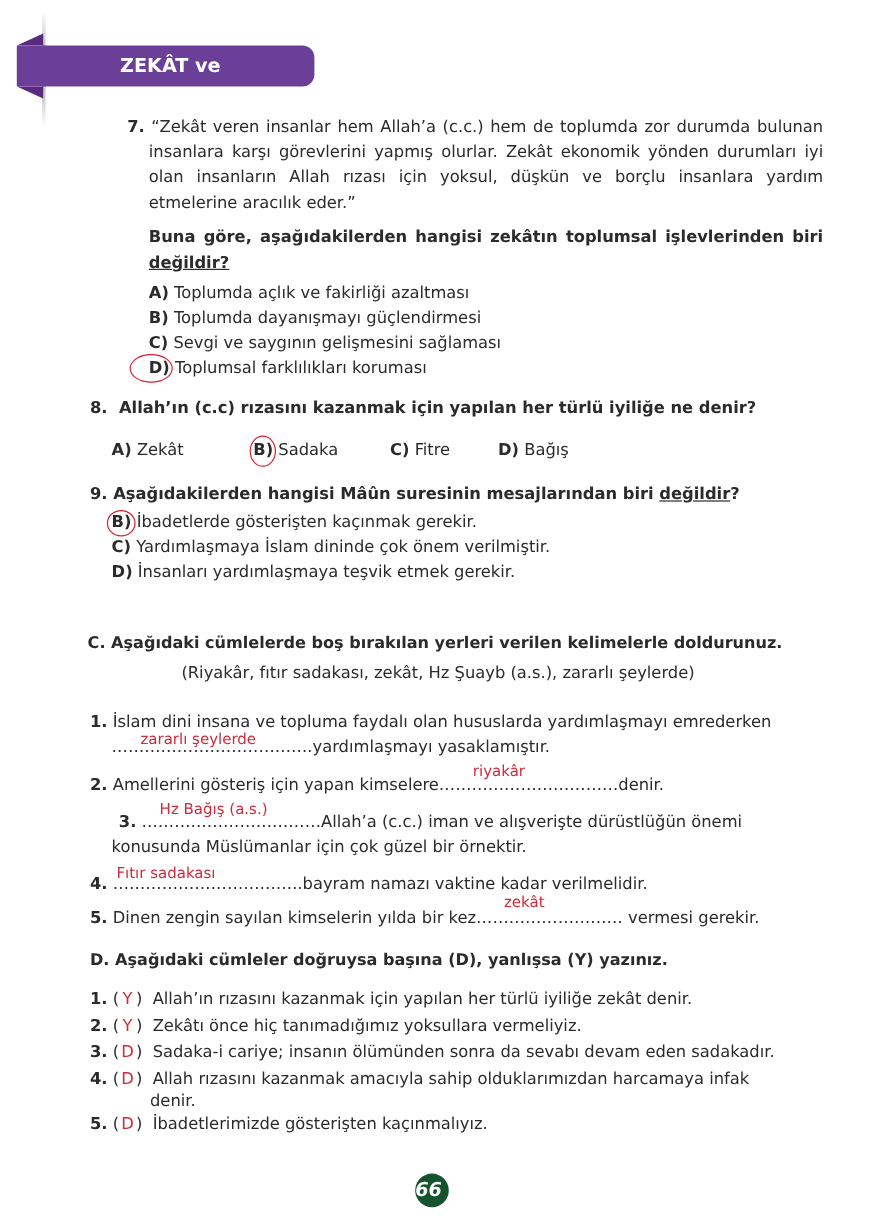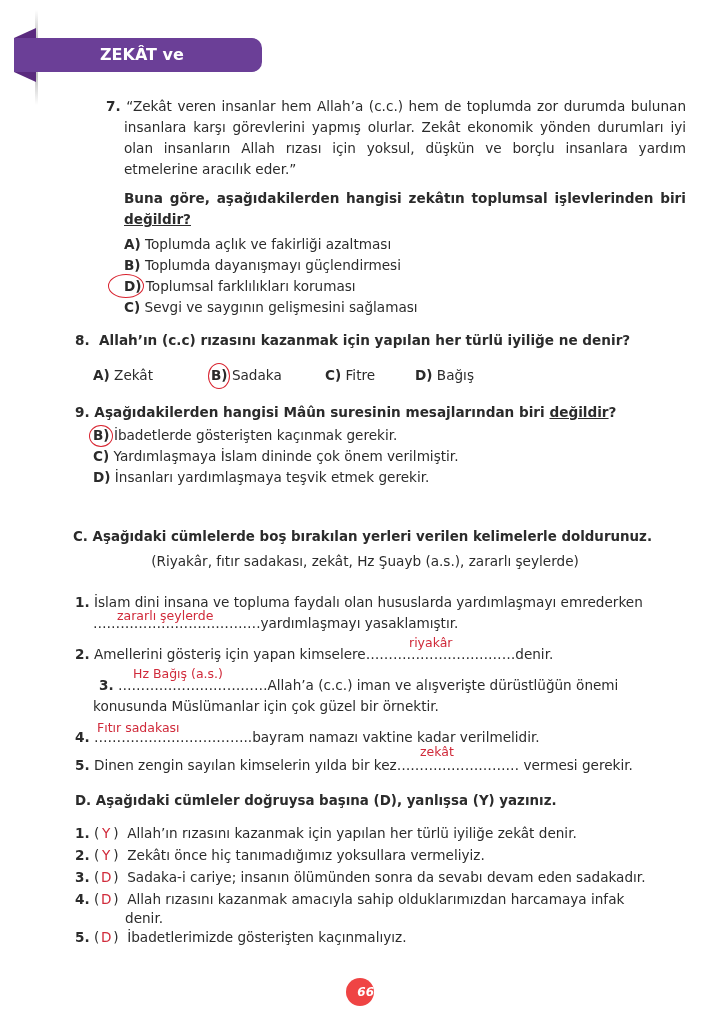--- a/index.html
+++ b/index.html
@@ -46,23 +46,23 @@
   .circle {
     position: absolute; border: 1.6px solid #d8232f; border-radius: 50%;
   }
   .center { text-align: center; }
   .fill-ans {
     position: absolute; color: #d02a3a; font-size: 12.5px; line-height: 14px;
   }
   .tf-ans { color: #d02a3a; display: inline-block; width: 14px; text-align: center; }
   .page-num {
     position: absolute; left: 346px; top: 978px; width: 28px; height: 28px;
-    border-radius: 50%; background: #ef4444; color: #fff;
-    font-weight: bold; font-style: italic; font-size: 12px;
-    text-align: right; line-height: 28px;
+    border-radius: 50%; background: #14532d; color: #fff;
+    font-weight: bold; font-style: italic; font-size: 16px;
+    text-align: left; line-height: 28px;
   }
 </style>
 </head>
 <body>
 
 <div class="shadow-line"></div>
 <div class="banner-fold-top"></div>
 <div class="banner-tail"></div>
 <div class="banner-fold-bot"></div>
 <div class="banner">
@@ -76,24 +76,24 @@
       <span class="num">7.</span>
       <span>“Zekât veren insanlar hem Allah’a (c.c.) hem de toplumda zor durumda bulunan insanlara karşı görevlerini yapmış olurlar. Zekât ekonomik yönden durumları iyi olan insanların Allah rızası için yoksul, düşkün ve borçlu insanlara yardım etmelerine aracılık eder.”</span>
     </div>
     <div class="indent bold" style="margin-top:8px; text-align:justify;">
       <span>Buna göre, aşağıdakilerden hangisi zekâtın toplumsal işlevlerinden biri</span>
       <span class="u">değildir?</span>
     </div>
     <div style="margin-top:4px;">
       <div class="opt"><span class="opt-label">A)</span> <span>Toplumda açlık ve fakirliği azaltması</span></div>
       <div class="opt"><span class="opt-label">B)</span> <span>Toplumda dayanışmayı güçlendirmesi</span></div>
+      <div class="opt"><span class="opt-label">C)</span> <span>Sevgi ve saygının gelişmesini sağlaması</span></div>
       <div class="opt" style="position:relative;"><span class="opt-label">D)</span> <span>Toplumsal farklılıkları koruması</span>
         <span class="circle" style="left:2px; top:-2px; width:34px; height:22px;"></span>
       </div>
-      <div class="opt"><span class="opt-label">C)</span> <span>Sevgi ve saygının gelişmesini sağlaması</span></div>
     </div>
   </div>
 
   <div class="q" style="top:234px;">
     <div class="bold">
       <span>8.</span>&nbsp;
       <span>Allah’ın (c.c) rızasını kazanmak için yapılan her türlü iyiliğe ne denir?</span>
     </div>
     <div class="inline-opts" style="margin-top:14px;">
       <span class="o" style="width:118px;"><span class="opt-label">A)</span> <span>Zekât</span></span>
@@ -128,21 +128,21 @@
   <div class="q" style="top:496px;">
     <div><span class="num">1.</span> <span>İslam dini insana ve topluma faydalı olan hususlarda yardımlaşmayı emrederken</span></div>
     <div style="padding-left:18px; position:relative;">
       <span>……………………………….</span><span>yardımlaşmayı yasaklamıştır.</span>
       <span class="fill-ans" style="left:42px; top:-4px;">zararlı şeylerde</span>
     </div>
   </div>
 
   <div class="q" style="top:548px;">
     <div style="position:relative;"><span class="num">2.</span> <span>Amellerini gösteriş için yapan kimselere</span><span>……………………………</span><span>denir.</span>
-      <span class="fill-ans" style="left:334px; top:-8px;">riyakâr</span>
+      <span class="fill-ans" style="left:319px; top:-8px;">riyakâr</span>
     </div>
   </div>
 
   <div class="q" style="top:579px;">
     <div style="position:relative; text-align:justify;margin-left:24px;"><span class="num">3.</span> <span>……………………………</span><span>Allah’a (c.c.) iman ve alışverişte dürüstlüğün önemi</span>
       <span class="fill-ans" style="left:34px; top:-8px;">Hz Bağış (a.s.)</span>
     </div>
     <div style="padding-left:18px;">konusunda Müslümanlar için çok güzel bir örnektir.</div>
   </div>
 

